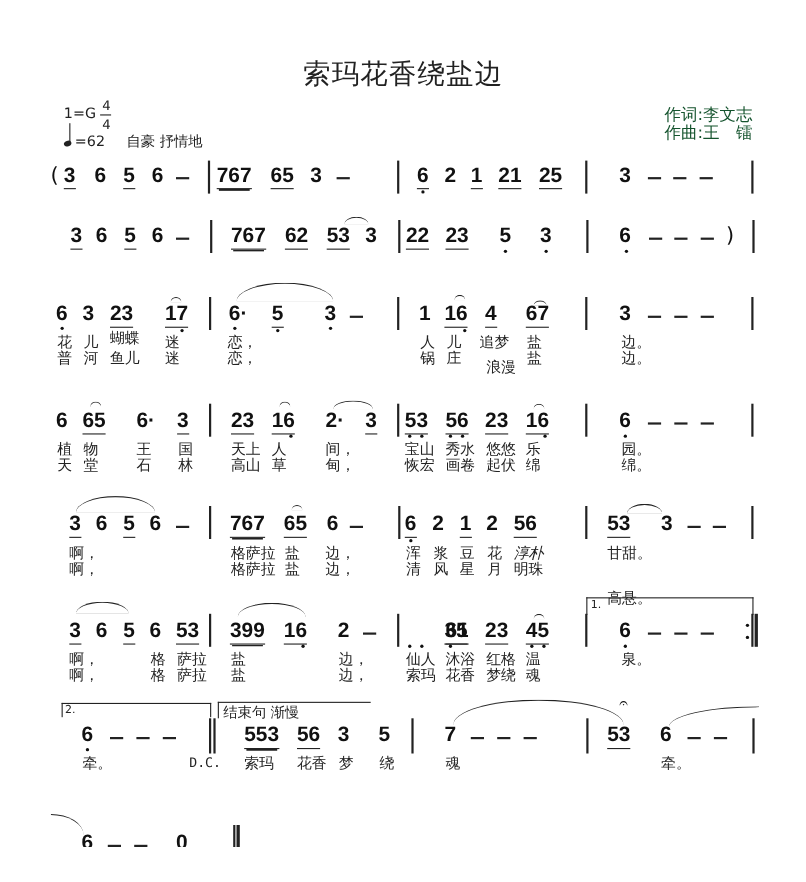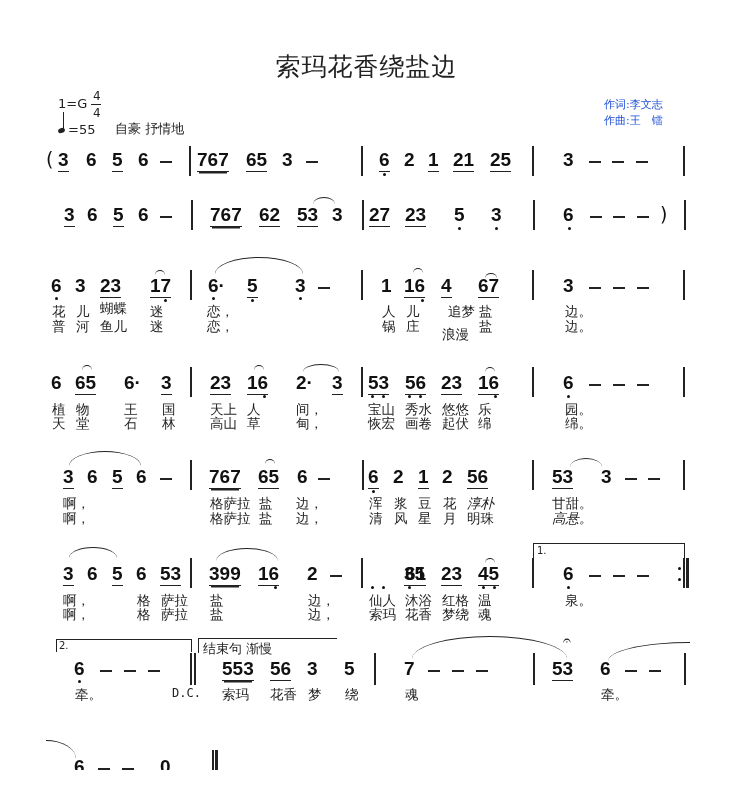--- a/index.html
+++ b/index.html
@@ -1,20 +1,20 @@
 <!DOCTYPE html>
 <html><head>
 <meta charset="utf-8">
 <style>
   html, body { margin:0; padding:0; background:#fff; }
   body { width:733px; height:802px; position:relative; overflow:hidden; font-family:"DejaVu Sans", sans-serif; color:#111; }
   .abs { position:absolute; }
   .title { left:0; width:733px; top:50px; text-align:center; font-size:25px; font-weight:normal; letter-spacing:1px; color:#222; }
   .small { font-size:13px; color:#222; white-space:nowrap; }
-  .credit { font-size:11px; color:#1d4ed8; line-height:17px; white-space:pre; }
+  .credit { font-size:15px; color:#14532d; line-height:17px; white-space:pre; }
   .note { position:absolute; font-family:"Liberation Sans", sans-serif; font-weight:bold; font-size:19px; line-height:20px; white-space:nowrap; }
   .note .u { border-bottom:1.5px solid #222; padding-bottom:1px; }
   .note .u2 { box-shadow: 0 3.5px 0 -2px #222; }
   .dotb { position:absolute; width:3px; height:3px; background:#111; border-radius:50%; }
   .bar { position:absolute; width:1.5px; background:#222; }
   .bar.thick { width:3px; }
   .dash { position:absolute; height:1.5px; width:12px; background:#222; }
   .lyric { position:absolute; font-size:13.5px; line-height:16px; white-space:nowrap; color:#222; }
   .slur { position:absolute; border-top:1.3px solid #222; border-radius:50% 50% 0 0 / 100% 100% 0 0; }
   .vbr { position:absolute; border-top:1px solid #222; }
@@ -26,21 +26,21 @@
 </head>
 <body>
 
 <div class="abs title">索玛花香绕盐边</div>
 <div class="abs small" style="left:58px;top:96px;">1=G</div>
 <div class="abs small" style="left:93px;top:89px;font-size:12px;">4</div>
 <div class="abs" style="left:91px;top:104px;width:10px;border-top:1px solid #222;"></div>
 <div class="abs small" style="left:93px;top:106px;font-size:12px;">4</div>
 <div class="abs" style="left:63px;top:112px;width:1px;height:20px;background:#222;"></div>
 <div class="abs" style="left:58px;top:128px;width:7px;height:5px;border-radius:50%;background:#222;transform:rotate(-20deg);"></div>
-<div class="abs small" style="left:68px;top:122px;">=55</div>
+<div class="abs small" style="left:68px;top:122px;">=62</div>
 <div class="abs small" style="left:115px;top:120px;">自豪 抒情地</div>
 <div class="abs credit" style="left:604px;top:96px;">作词:李文志</div>
 <div class="abs credit" style="left:604px;top:112px;">作曲:王　镭</div>
 
 <div>
   <span class="paren" style="left:46px;top:148px;">(</span>
   <span class="note" style="left:58px;top:150px;"><span class="u">3</span></span>
   <span class="note" style="left:86px;top:150px;">6</span>
   <span class="note" style="left:112px;top:150px;"><span class="u">5</span></span>
   <span class="note" style="left:138px;top:150px;">6</span>
@@ -71,21 +71,21 @@
   <span class="note" style="left:113px;top:205px;"><span class="u">5</span></span>
   <span class="note" style="left:138px;top:205px;">6</span>
   <div class="dash" style="left:160px;top:216px;"></div>
   <div class="bar" style="left:191px;top:200px;height:30px;"></div>
   <span class="note" style="left:210px;top:205px;"><span class="u u2">767</span></span>
   <span class="note" style="left:259px;top:205px;"><span class="u">62</span></span>
   <span class="note" style="left:297px;top:205px;"><span class="u">53</span></span>
   <div class="slur" style="left:313px;top:197px;width:22px;height:6px;"></div>
   <span class="note" style="left:332px;top:205px;">3</span>
   <div class="bar" style="left:362px;top:200px;height:30px;"></div>
-  <span class="note" style="left:369px;top:205px;"><span class="u">27</span></span>
+  <span class="note" style="left:369px;top:205px;"><span class="u">22</span></span>
   <span class="note" style="left:405px;top:205px;"><span class="u">23</span></span>
   <span class="note" style="left:454px;top:205px;">5</span>
   <div class="dotb" style="left:458px;top:227px;"></div>
   <span class="note" style="left:491px;top:205px;">3</span>
   <div class="dotb" style="left:495px;top:227px;"></div>
   <div class="bar" style="left:533px;top:200px;height:30px;"></div>
   <span class="note" style="left:563px;top:205px;">6</span>
   <div class="dotb" style="left:568px;top:227px;"></div>
   <div class="dash" style="left:590px;top:216px;"></div>
   <div class="dash" style="left:613px;top:216px;"></div>
@@ -126,21 +126,21 @@
   <div class="dash" style="left:637px;top:287px;"></div>
   <div class="bar" style="left:683px;top:270px;height:30px;"></div>
 
   <span class="lyric" style="left:52px;top:303px;">花</span>
   <span class="lyric" style="left:76px;top:303px;">儿</span>
   <span class="lyric" style="left:100px;top:300px;">蝴蝶</span>
   <span class="lyric" style="left:150px;top:303px;">迷</span>
   <span class="lyric" style="left:207px;top:303px;">恋，</span>
   <span class="lyric" style="left:382px;top:303px;">人</span>
   <span class="lyric" style="left:406px;top:303px;">儿</span>
-  <span class="lyric" style="left:448px;top:303px;text-align:center;">追梦</span>
+  <span class="lyric" style="left:436px;top:303px;text-align:center;">追梦</span>
   <span class="lyric" style="left:479px;top:303px;">盐</span>
   <span class="lyric" style="left:565px;top:303px;">边。</span>
 
   <span class="lyric" style="left:52px;top:318px;">普</span>
   <span class="lyric" style="left:76px;top:318px;">河</span>
   <span class="lyric" style="left:100px;top:318px;">鱼儿</span>
   <span class="lyric" style="left:150px;top:318px;">迷</span>
   <span class="lyric" style="left:207px;top:318px;">恋，</span>
   <span class="lyric" style="left:382px;top:318px;">锅</span>
   <span class="lyric" style="left:406px;top:318px;">庄</span>
@@ -250,21 +250,21 @@
 
   <span class="lyric" style="left:63px;top:510px;">啊，</span>
   <span class="lyric" style="left:210px;top:510px;">格萨拉</span>
   <span class="lyric" style="left:259px;top:510px;">盐</span>
   <span class="lyric" style="left:296px;top:510px;">边，</span>
   <span class="lyric" style="left:369px;top:510px;">清</span>
   <span class="lyric" style="left:394px;top:510px;">风</span>
   <span class="lyric" style="left:418px;top:510px;">星</span>
   <span class="lyric" style="left:443px;top:510px;">月</span>
   <span class="lyric" style="left:467px;top:510px;">明珠</span>
-  <span class="lyric" style="left:552px;top:510px;font-style:italic;">高悬。</span>
+  <span class="lyric" style="left:552px;top:536px;">高悬。</span>
 </div>
 
 <div>
   <div class="slur" style="left:69px;top:547px;width:48px;height:10px;"></div>
   <span class="note" style="left:63px;top:564px;"><span class="u">3</span></span>
   <span class="note" style="left:87px;top:564px;">6</span>
   <span class="note" style="left:112px;top:564px;"><span class="u">5</span></span>
   <span class="note" style="left:136px;top:564px;">6</span>
   <span class="note" style="left:160px;top:564px;"><span class="u">53</span></span>
   <div class="bar" style="left:190px;top:558px;height:30px;"></div>

